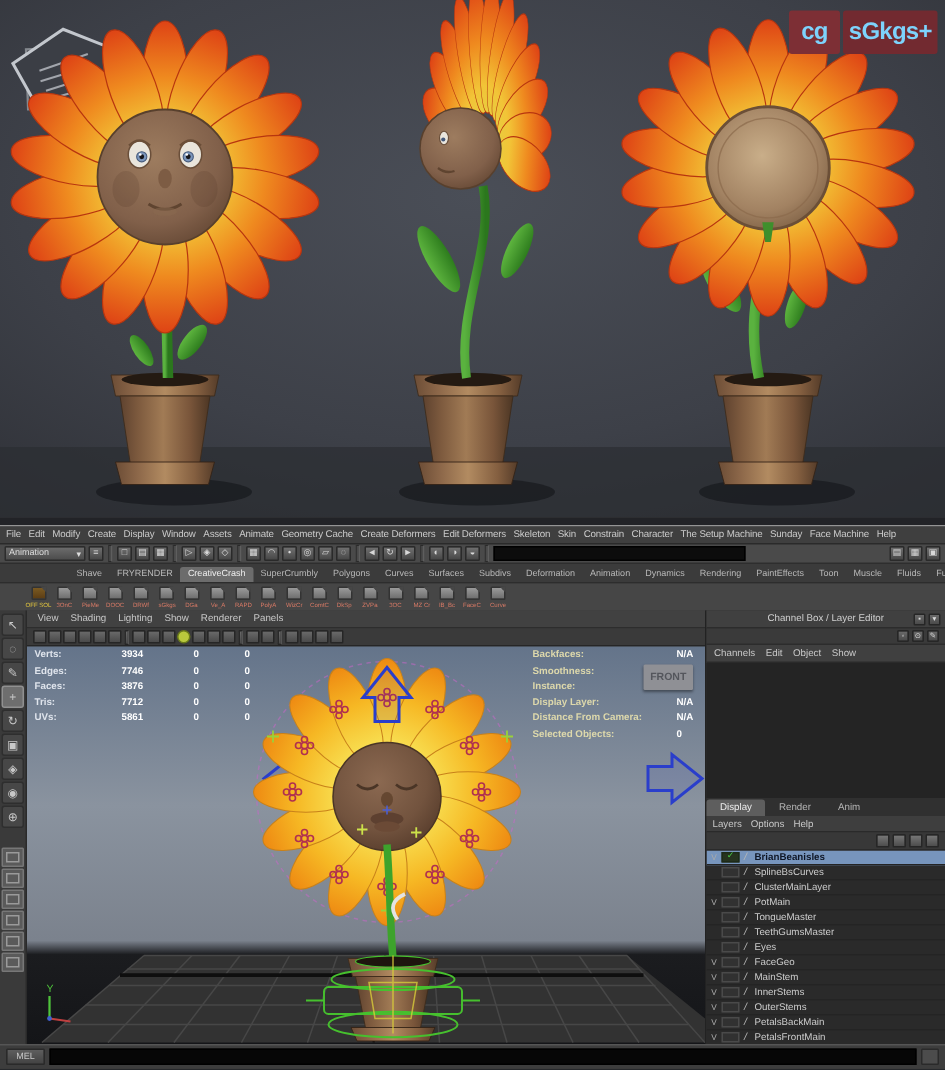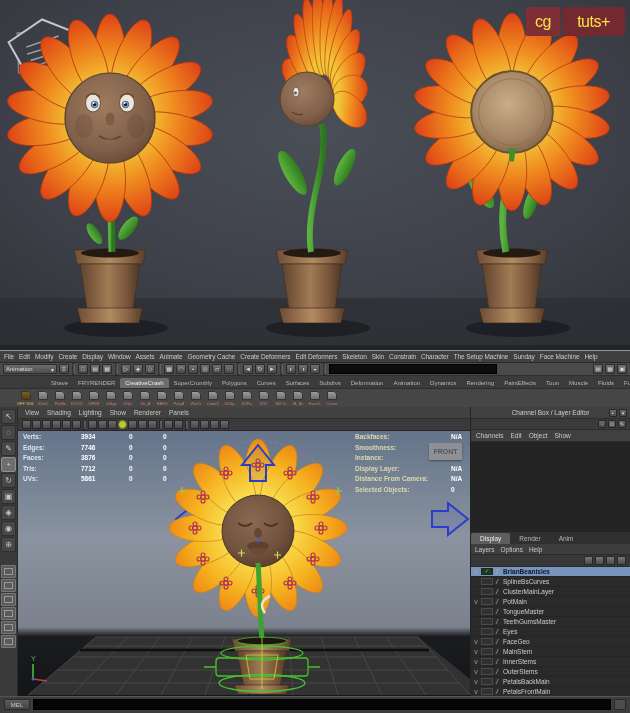--- a/index.html
+++ b/index.html
@@ -5,21 +5,21 @@
   * { margin:0; padding:0; box-sizing:border-box; }
   html,body { background:#15161a; }
   body { font-family:"Liberation Sans", sans-serif; }
   .app { position:relative; width:630px; height:713px; overflow:hidden; background:#3c3f46; }
 
   
   .render-area { position:relative; width:630px; height:345px; }
   .render-area svg { position:absolute; inset:0; }
   .logo-wrap { position:absolute; top:7px; right:5px; display:flex; gap:2px; }
   .logo-cg, .logo-tuts { height:29px; display:flex; align-items:center; justify-content:center;
-      font-weight:normal; font-size:16px; color:#fde047; border-radius:2px; letter-spacing:-0.5px; }
+      font-weight:bold; font-size:16px; color:#7dd3fc; border-radius:2px; letter-spacing:-0.5px; }
   .logo-cg { width:34px; background:#7d2f35; }
   .logo-tuts { width:63px; background:#722a30; }
 
   
   .maya { position:relative; width:630px; height:368px; background:#3b3b3b; }
   .win-top { height:6px; background:#222327; border-bottom:1px solid #949494; }
   .menubar { height:11px; background:#3f3f3f; display:flex; align-items:center; gap:5px;
       padding:0 4px; white-space:nowrap; overflow:hidden; }
   .menubar .mi { font-size:6.5px; color:#cacaca; letter-spacing:-0.1px; }
   .statusline { height:14px; background:#4a4a4a; border-top:1px solid #2a2a2a; border-bottom:1px solid #2e2e2e;
@@ -306,21 +306,21 @@
             <use href="#pF" transform="rotate(340)"></use>
         </g>
         <circle r="43" fill="url(#dg)" stroke="#6b4f37" stroke-width="2"></circle>
         <circle r="35" fill="none" stroke="#8a6a4c" stroke-width="1" opacity="0.7"></circle>
         <path d="M-4,38 L4,38 L2,52 L-2,52 Z" fill="#3e8f2c"></path>
       </g>
     </svg>
 
     <div class="logo-wrap">
       <div class="logo-cg">cg</div>
-      <div class="logo-tuts">tuts+</div>
+      <div class="logo-tuts">sGkgs+</div>
     </div>
   </div>
 
   <div class="maya">
     <div class="win-top"></div>
 
     <div class="menubar">
 
     <span class="mi">File</span>
         <span class="mi">Edit</span>

